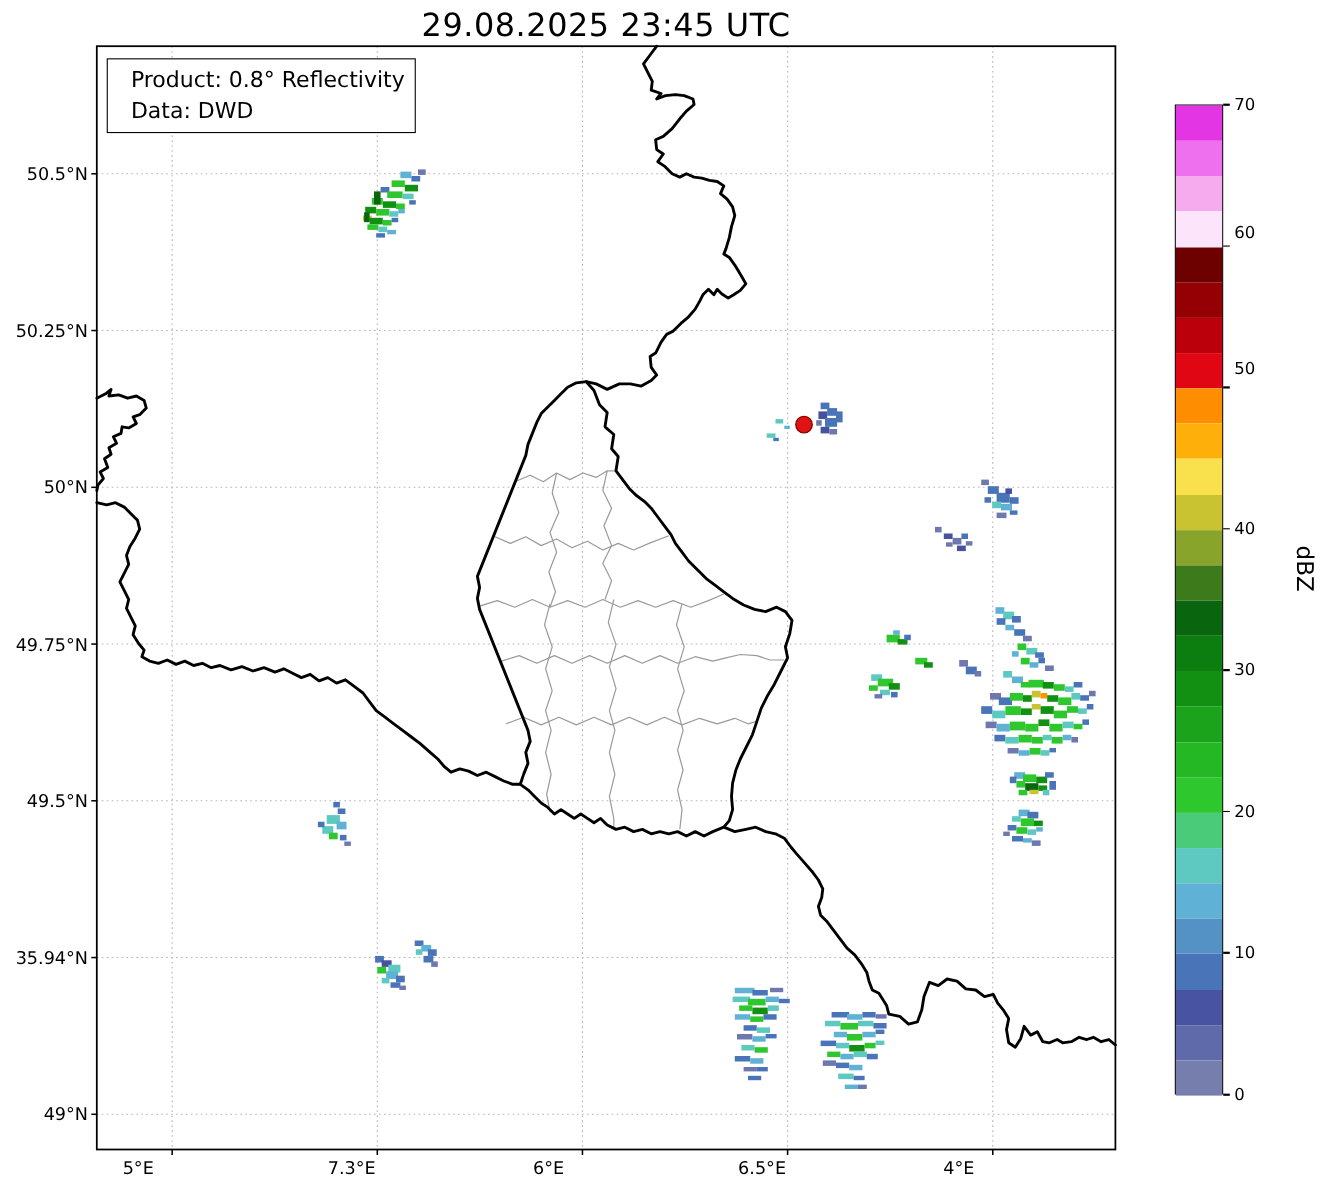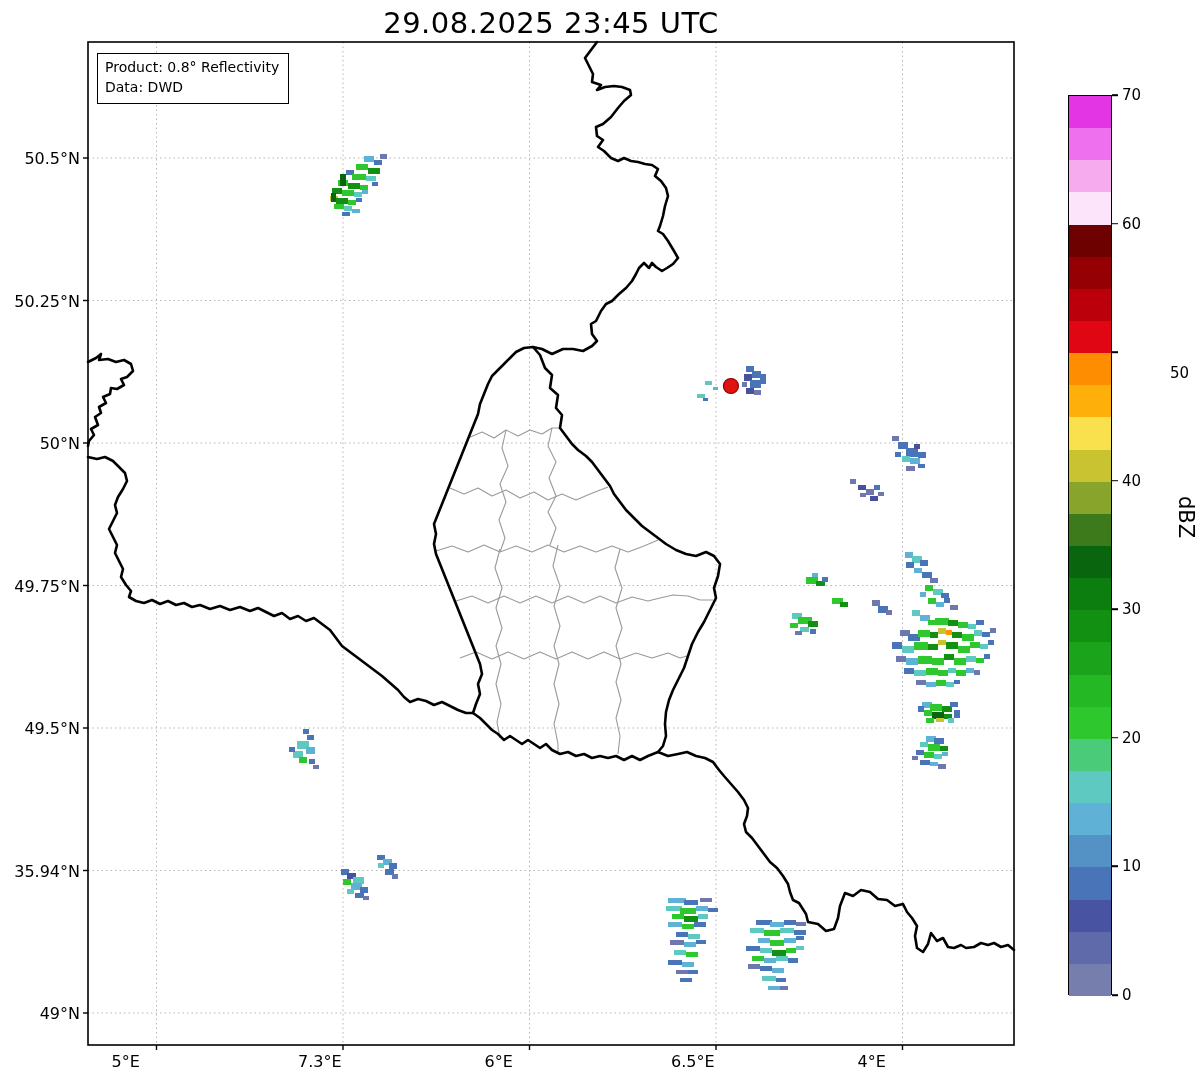--- a/index.html
+++ b/index.html
@@ -1,20 +1,20 @@
 <!DOCTYPE html>
 <html><head>
 <meta charset="utf-8">
 <style>
   html,body{margin:0;padding:0;background:#ffffff;}
   body{width:1202px;height:1081px;position:relative;font-family:"DejaVu Sans",sans-serif;color:#000;overflow:hidden;}
   #figure{position:absolute;left:0;top:0;width:1202px;height:1081px;}
   #map-svg{position:absolute;left:0;top:0;}
   #title{position:absolute;left:88px;top:6px;width:926px;text-align:center;font-size:29px;letter-spacing:0.5px;}
-  #info-box{position:absolute;left:97px;top:53px;background:#fff;border:1.4px solid #000;padding:4px 9px 5px 7px;font-size:14px;line-height:1.42;z-index:5;}
+  #info-box{position:absolute;left:97px;top:53px;background:#fff;border:1.4px solid #000;padding:4px 9px 5px 21px;font-size:20px;line-height:1.42;z-index:5;}
   .ytick{position:absolute;left:0;width:80px;text-align:right;font-size:16px;transform:translateY(-50%);}
   .xtick{position:absolute;top:1052px;width:90px;font-size:16px;transform:translateX(-50%);}
   #colorbar-wrap{position:absolute;left:1068px;top:95px;width:44px;height:900px;border:1.2px solid #000;box-sizing:border-box;}
   .cb-seg{width:100%;}
   .cb-ticklabel{position:absolute;left:1122px;font-size:15px;transform:translateY(-52%);}
   .cb-tickmark{position:absolute;left:1112px;width:6px;height:1.6px;background:#000;transform:translateY(-50%);}
   #cbar-label{position:absolute;left:1146px;top:505px;width:80px;font-size:21px;transform:rotate(90deg);transform-origin:center;text-align:center;}
 </style>
 </head>
 <body>
@@ -398,18 +398,18 @@
     <div class="cb-ticklabel" style="top: 995px;">0</div>
     <div class="cb-tickmark" style="top: 866.429px;"></div>
     <div class="cb-ticklabel" style="top: 866.429px;">10</div>
     <div class="cb-tickmark" style="top: 737.857px;"></div>
     <div class="cb-ticklabel" style="top: 737.857px;">20</div>
     <div class="cb-tickmark" style="top: 609.286px;"></div>
     <div class="cb-ticklabel" style="top: 609.286px;">30</div>
     <div class="cb-tickmark" style="top: 480.714px;"></div>
     <div class="cb-ticklabel" style="top: 480.714px;">40</div>
     <div class="cb-tickmark" style="top: 352.143px;"></div>
-    <div class="cb-ticklabel" style="top: 373px; margin-left: 48px;">50</div>
+    <div class="cb-ticklabel" style="top: 335px;">50</div>
     <div class="cb-tickmark" style="top: 223.571px;"></div>
-    <div class="cb-ticklabel" style="top: 224px;">60</div>
+    <div class="cb-ticklabel" style="top: 212px;">60</div>
     <div class="cb-tickmark" style="top: 95px;"></div>
     <div class="cb-ticklabel" style="top: 95px;">70</div>
   </div>
 
 </body></html>

